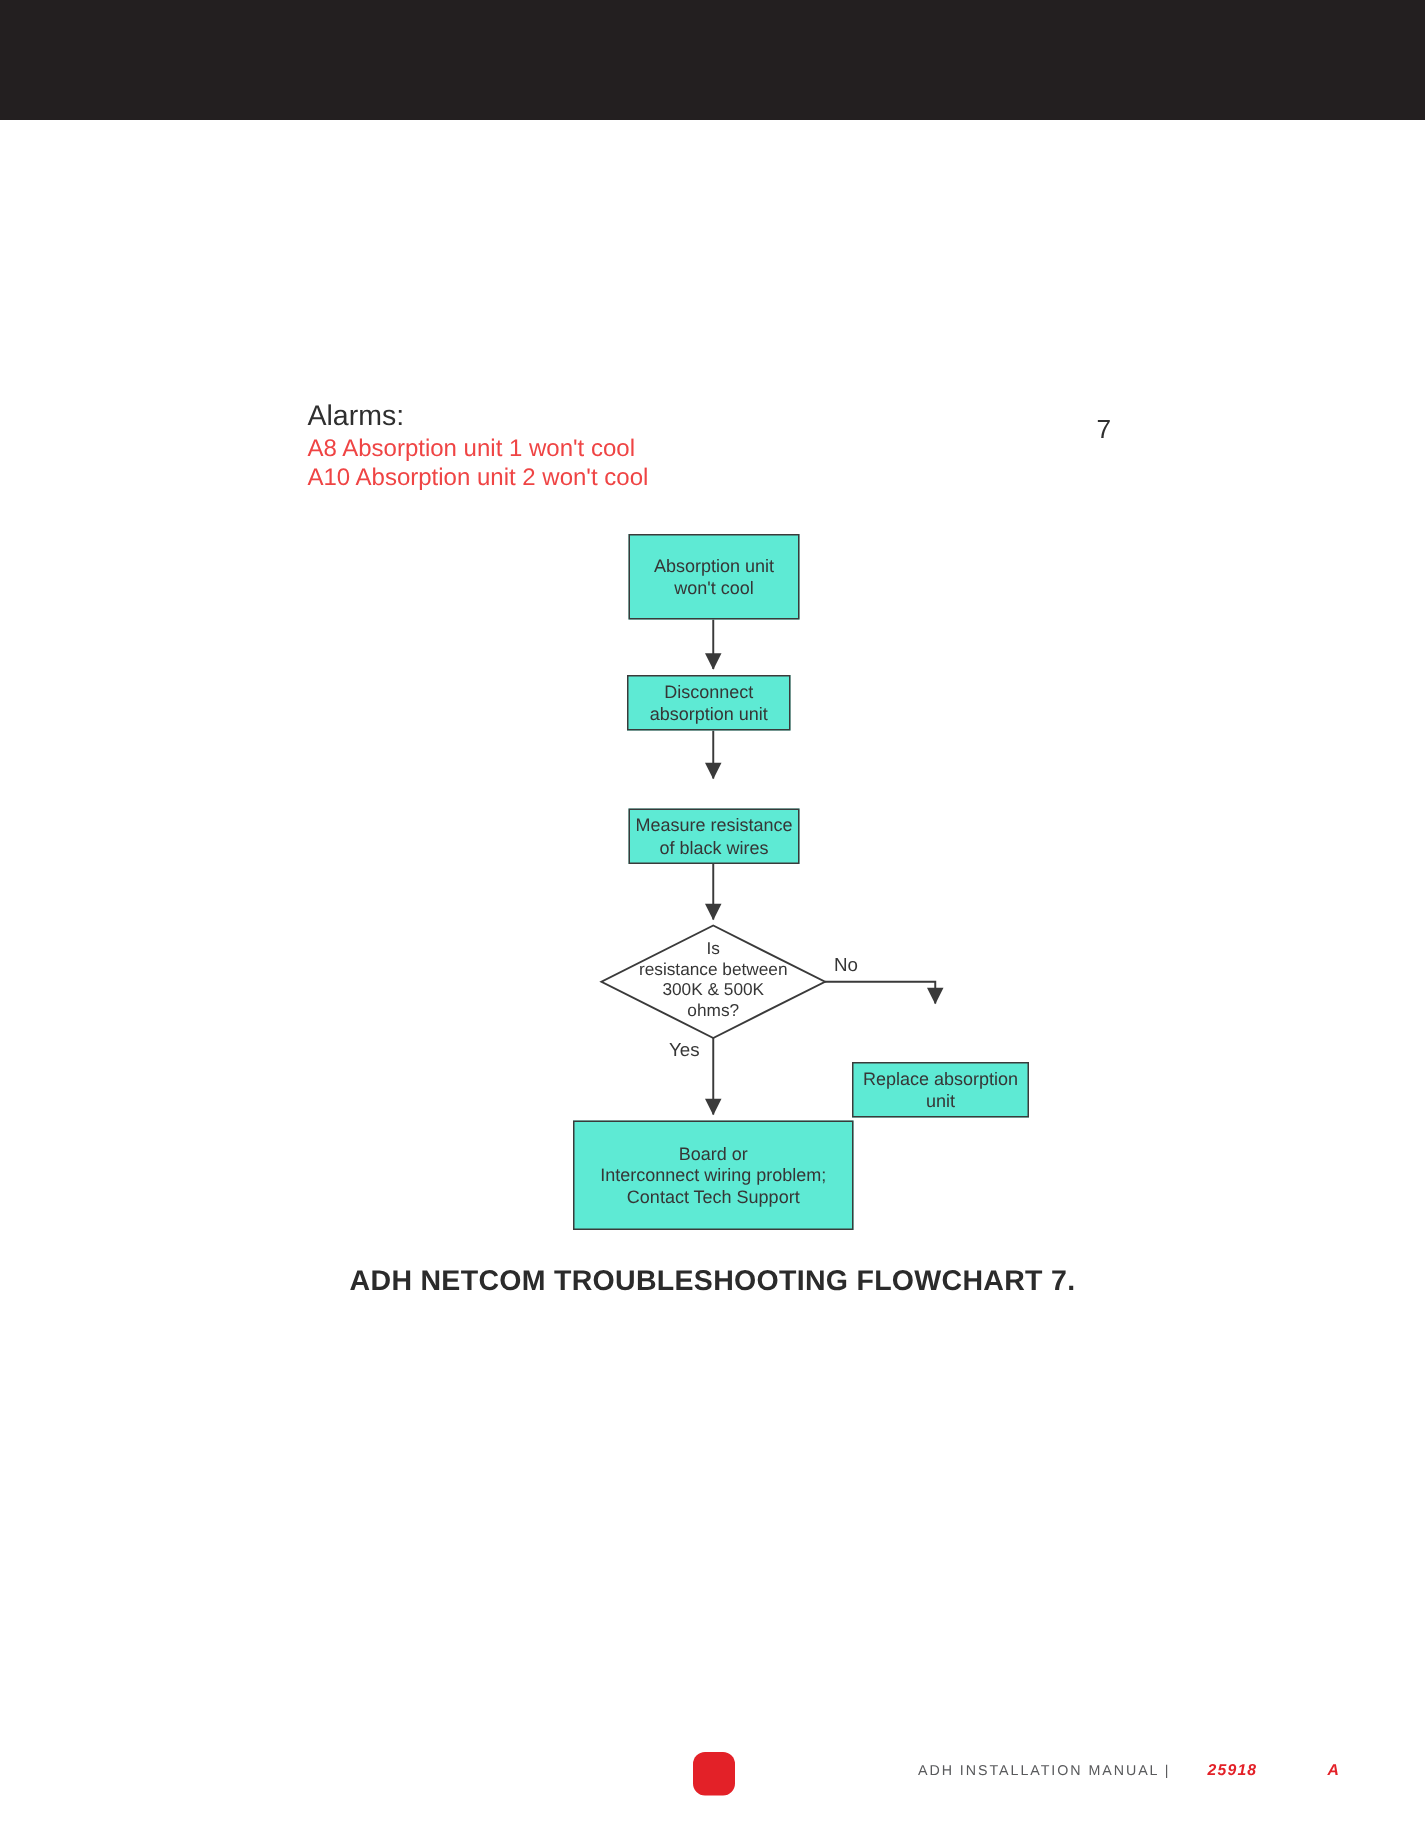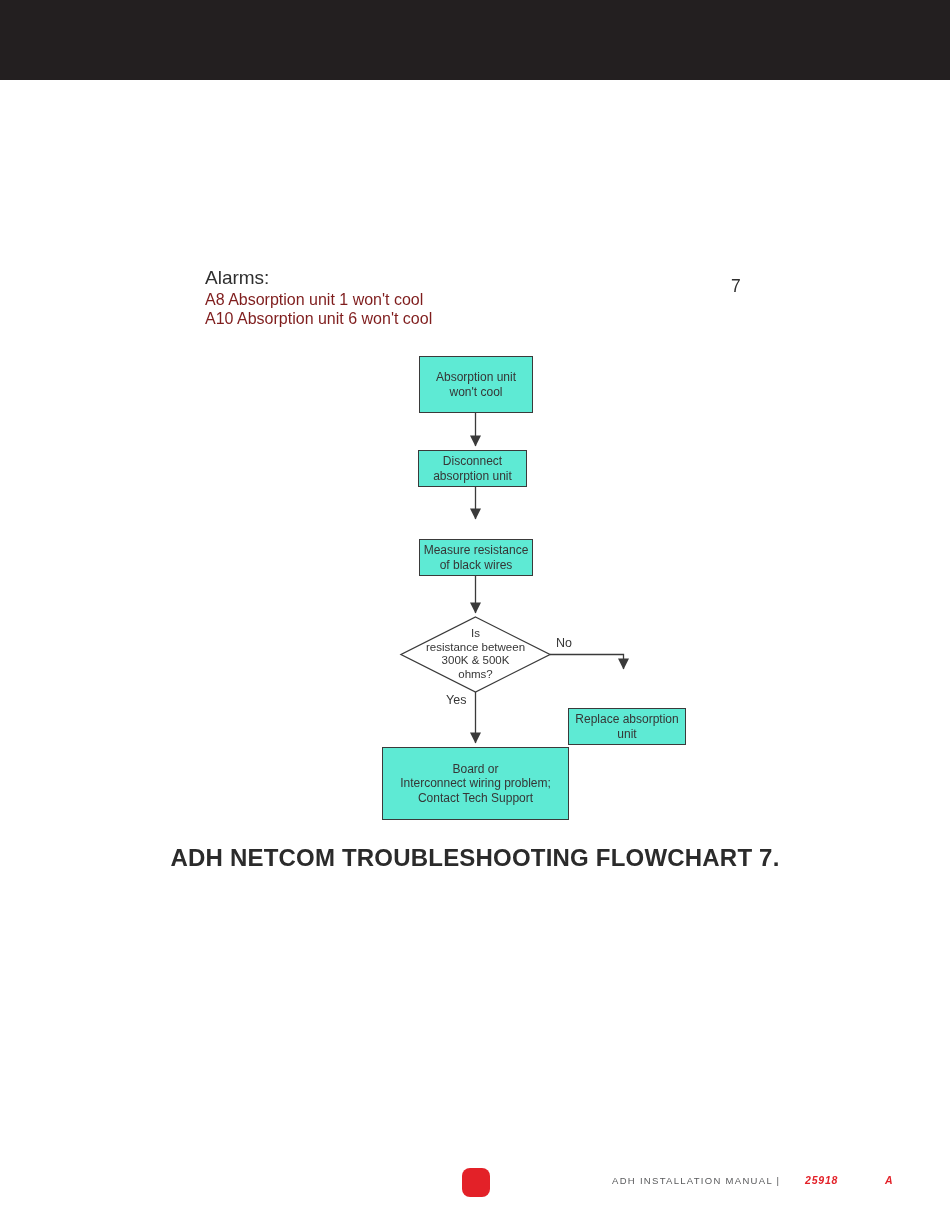--- a/index.html
+++ b/index.html
@@ -29,21 +29,21 @@
     left: 205px; top: 266px;
   }
   .alarms-heading {
     font-size: 19px;
     line-height: 24px;
     color: #2f2f2f;
   }
   .alarm-line {
     font-size: 16px;
     line-height: 19px;
-    color: #7f1d1d;
+    color: #ef4444;
   }
   .fc-svg {
     position: absolute;
     left: 0; top: 0;
   }
   .node {
     position: absolute;
     box-sizing: border-box;
     border: 1px solid #3a3a3a;
     background: #5eead4;
@@ -79,21 +79,21 @@
     font-size: 12.5px;
     color: #363636;
   }
   .label-yes { left: 446px; top: 693px; }
   .label-no  { left: 556px; top: 636px; }
   .chart-caption {
     position: absolute;
     left: 0; top: 844px;
     width: 950px;
     text-align: center;
-    font-size: 24px;
+    font-size: 19px;
     font-weight: bold;
     letter-spacing: 0.2px;
     color: #2b2b2b;
   }
   .footer-mark {
     position: absolute;
     left: 462px; top: 1168px;
     width: 28px; height: 29px;
     background: #e32128;
     border-radius: 8px;
@@ -128,21 +128,21 @@
 
 <div class="page">
 
   <div class="header-bar"></div>
 
   <div class="page-number">7</div>
 
   <div class="alarms">
     <div class="alarms-heading">Alarms:</div>
     <div class="alarm-line">A8 Absorption unit 1 won't cool</div>
-    <div class="alarm-line">A10 Absorption unit 6 won't cool</div>
+    <div class="alarm-line">A10 Absorption unit 2 won't cool</div>
   </div>
 
   <svg class="fc-svg" width="950" height="1229" viewBox="0 0 950 1229" xmlns="http://www.w3.org/2000/svg">
     <defs>
       <marker id="arrow" viewBox="0 0 10 10" refX="9.5" refY="5" markerUnits="userSpaceOnUse" markerWidth="13" markerHeight="11" orient="auto-start-reverse">
         <path d="M0,0 L10,5 L0,10 Z" fill="#3a3a3a"></path>
       </marker>
     </defs>
     <g stroke="#3a3a3a" stroke-width="1.3" fill="none">
       <path d="M475.5,413 L475.5,446" marker-end="url(#arrow)"></path>

